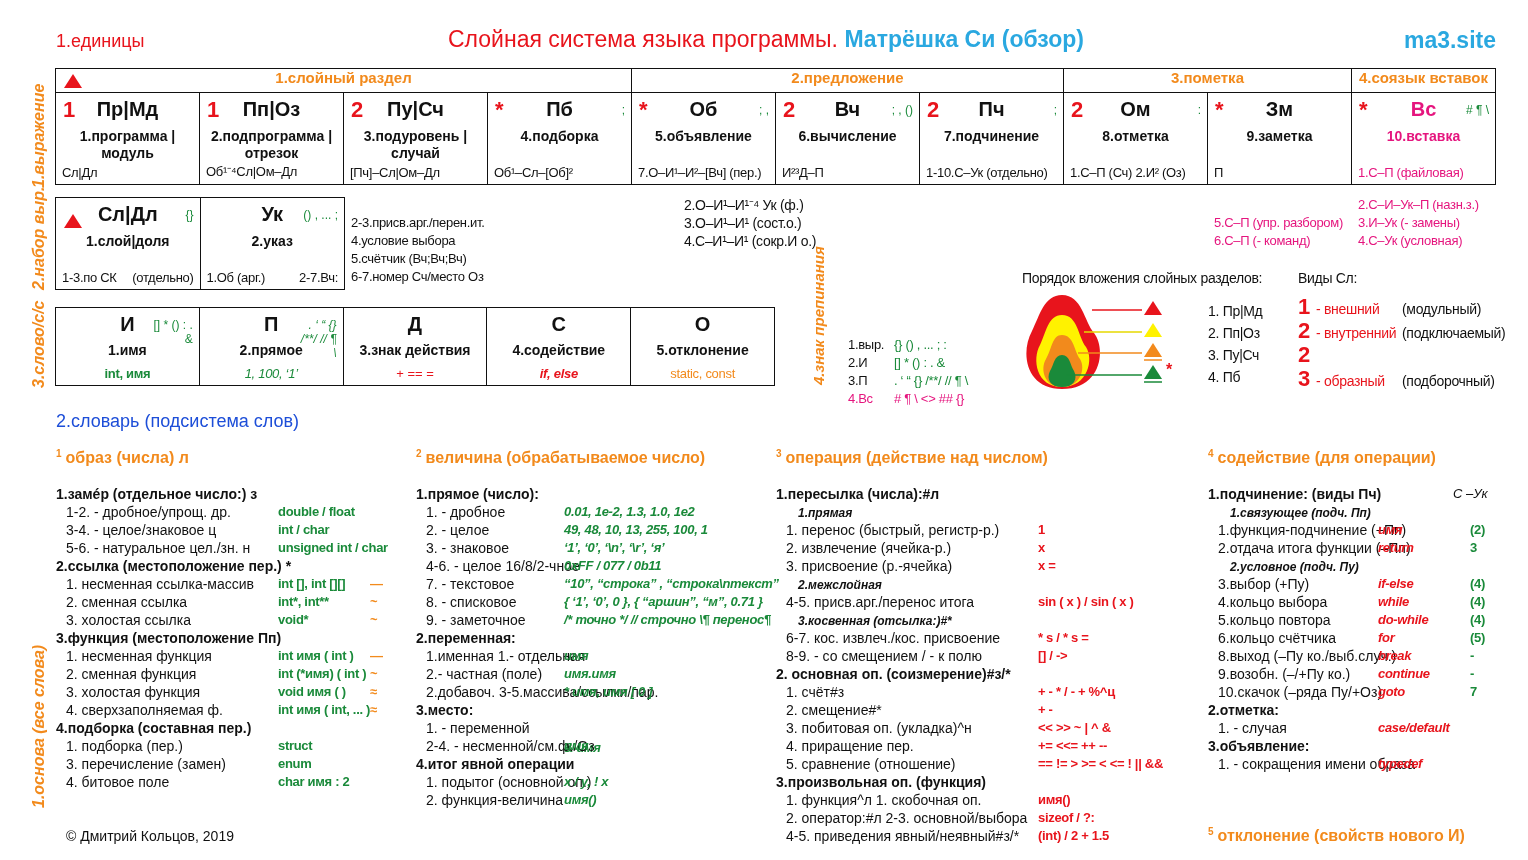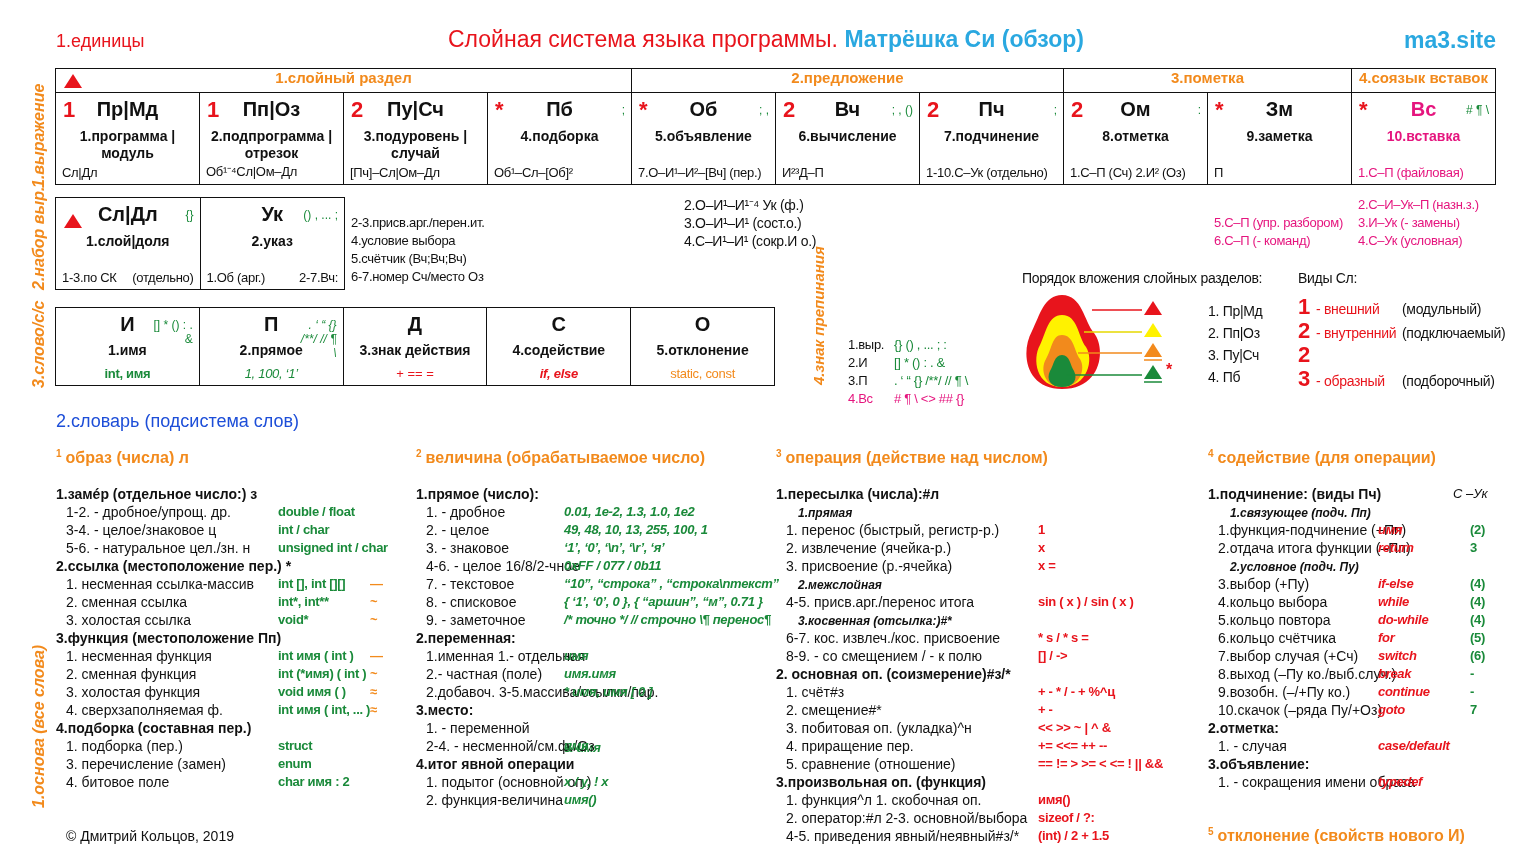--- a/index.html
+++ b/index.html
@@ -351,21 +351,20 @@
 <div class="abs list" id="col4" style="left:1208px; top:485px; width:295px;">
     <div class="row"><span class="h">1.подчинение: (виды Пч)</span><span class="val2 i" style="left: 245px;">С –Ук</span></div>
     <div class="row"><span class="ind2">1.связующее  (подч. Пп)</span></div>
     <div class="row"><span class="ind">1.функция-подчинение  (+Пп)</span><span class="val red cond i" style="left: 170px;">имя</span><span class="val green cond" style="left: 262px;">(2)</span></div>
     <div class="row"><span class="ind">2.отдача итога функции  (–Пп)</span><span class="val red cond i" style="left: 170px;">return</span><span class="val green cond" style="left: 262px;">3</span></div>
     <div class="row"><span class="ind2">2.условное (подч. Пу)</span></div>
     <div class="row"><span class="ind">3.выбор                  (+Пу)</span><span class="val red cond i" style="left: 170px;">if-else</span><span class="val green cond" style="left: 262px;">(4)</span></div>
     <div class="row"><span class="ind">4.кольцо выбора</span><span class="val red cond i" style="left: 170px;">while</span><span class="val green cond" style="left: 262px;">(4)</span></div>
     <div class="row"><span class="ind">5.кольцо повтора</span><span class="val red cond i" style="left: 170px;">do-while</span><span class="val green cond" style="left: 262px;">(4)</span></div>
     <div class="row"><span class="ind">6.кольцо счётчика</span><span class="val red cond i" style="left: 170px;">for</span><span class="val green cond" style="left: 262px;">(5)</span></div>
-    <div class="row"><span class="ind">7.выбор случая          (+Сч)</span><span class="val red cond i" style="left: 170px;">switch</span><span class="val green cond" style="left: 262px;">(6)</span></div>
     <div class="row"><span class="ind">8.выход    (–Пу ко./выб.случ.)</span><span class="val red cond i" style="left: 170px;">break</span><span class="val green cond" style="left: 262px;">-</span></div>
     <div class="row"><span class="ind">9.возобн.   (–/+Пу ко.)</span><span class="val red cond i" style="left: 170px;">continue</span><span class="val green cond" style="left: 262px;">-</span></div>
     <div class="row"><span class="ind">10.скачок  (–ряда Пу/+Оз)</span><span class="val red cond i" style="left: 170px;">goto</span><span class="val green cond" style="left: 262px;">7</span></div>
     <div class="row"><span class="h">2.отметка:</span></div>
     <div class="row"><span class="ind">1. - случая</span><span class="val red cond i" style="left: 170px;">case/default</span></div>
     <div class="row"><span class="h">3.объявление:</span></div>
     <div class="row"><span class="ind">1. - сокращения имени образа</span><span class="val red cond i" style="left: 170px;">typedef</span></div>
   </div>
 
 <div class="abs coltitle" style="left:1208px; top:826px;">

